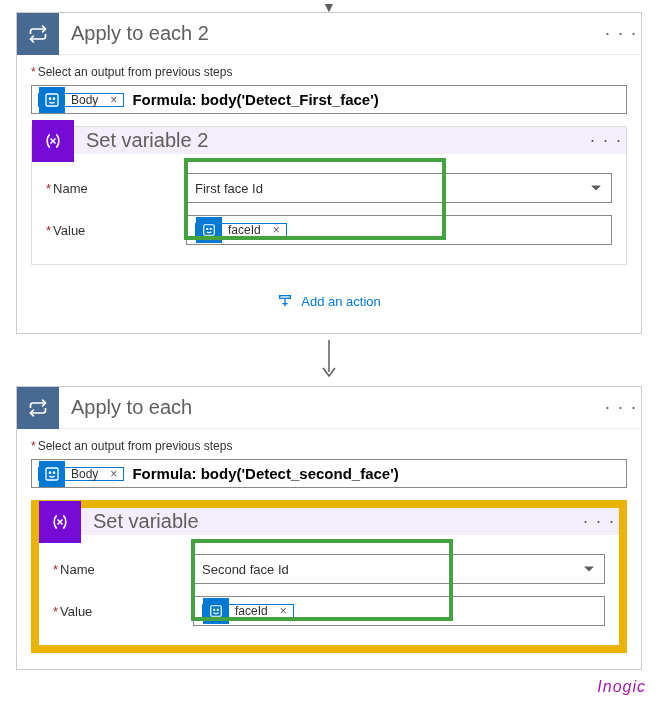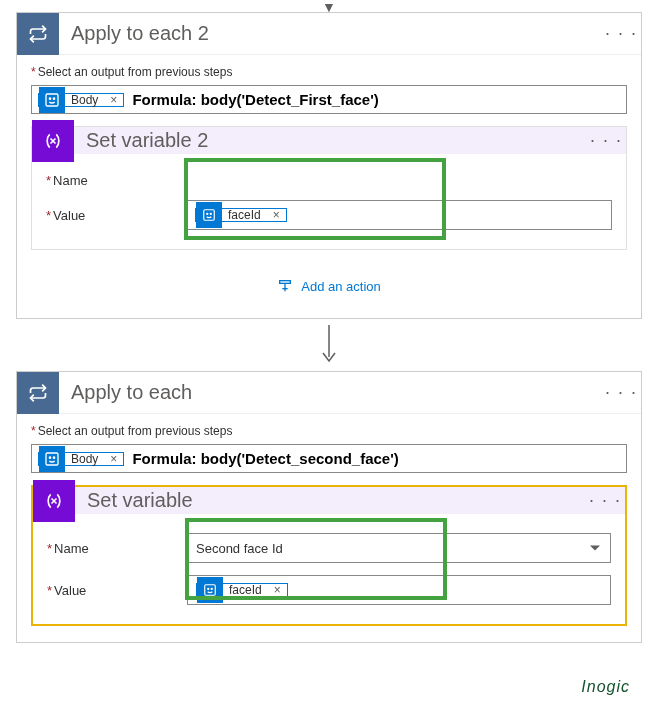--- a/index.html
+++ b/index.html
@@ -89,21 +89,21 @@
     .formula-text {
       font-weight: 700;
       font-size: 15px;
       color: #000;
     }
     .nested-card {
       border: 1px solid #e1dfdd;
       margin-top: 12px;
       background: #fff;
     }
-    .nested-card.purple-border { border: 2px solid #eab308; }
+    .nested-card.purple-border { border: 8px solid #eab308; }
     .nested-header {
       display: flex;
       align-items: center;
       background: #f4edfc;
       height: 27px;
     }
     .field-row {
       display: flex;
       align-items: center;
       padding: 6px 14px;
@@ -153,23 +153,23 @@
     .add-action svg { width: 16px; height: 16px; }
     .connector {
       display: flex;
       flex-direction: column;
       align-items: center;
       padding: 2px 0 6px 0;
       color: #605e5c;
     }
     .watermark {
       position: fixed;
-      right: 28px;
+      right: 12px;
       bottom: 6px;
-      color: #14532d;
+      color: #a21caf;
       font-size: 16px;
       font-style: italic;
       letter-spacing: 1px;
     }
     .top-arrow-tip {
       display: flex;
       justify-content: center;
       color: #605e5c;
       font-size: 14px;
       line-height: 1;
@@ -220,20 +220,23 @@
               <path d="M16 4c2 2 3 5 3 8s-1 6-3 8"></path>
             <path d="M9 9l6 6M15 9l-6 6"></path>
           </svg>
         </div>
         <div class="card-title">Set variable 2</div>
         <div class="ellipsis">· · ·</div>
       </div>
       <div class="fields-wrap">
         <div class="field-row">
           <div class="field-label"><span class="req">*</span><span>Name</span></div>
+          <div class="field-input dropdown">
+              <span>First face Id</span>
+            </div>
         </div>
         <div class="field-row">
           <div class="field-label"><span class="req">*</span><span>Value</span></div>
           <div class="field-input">
             <span class="token">
               <span class="icon-box icon-face">
                 <svg width="14" height="14" viewBox="0 0 24 24" fill="none" stroke="#fff" stroke-width="2">
                     <rect x="3" y="3" width="18" height="18" rx="2"></rect>
                     <circle cx="9" cy="10" r="1" fill="#fff"></circle>
                     <circle cx="15" cy="10" r="1" fill="#fff"></circle>

